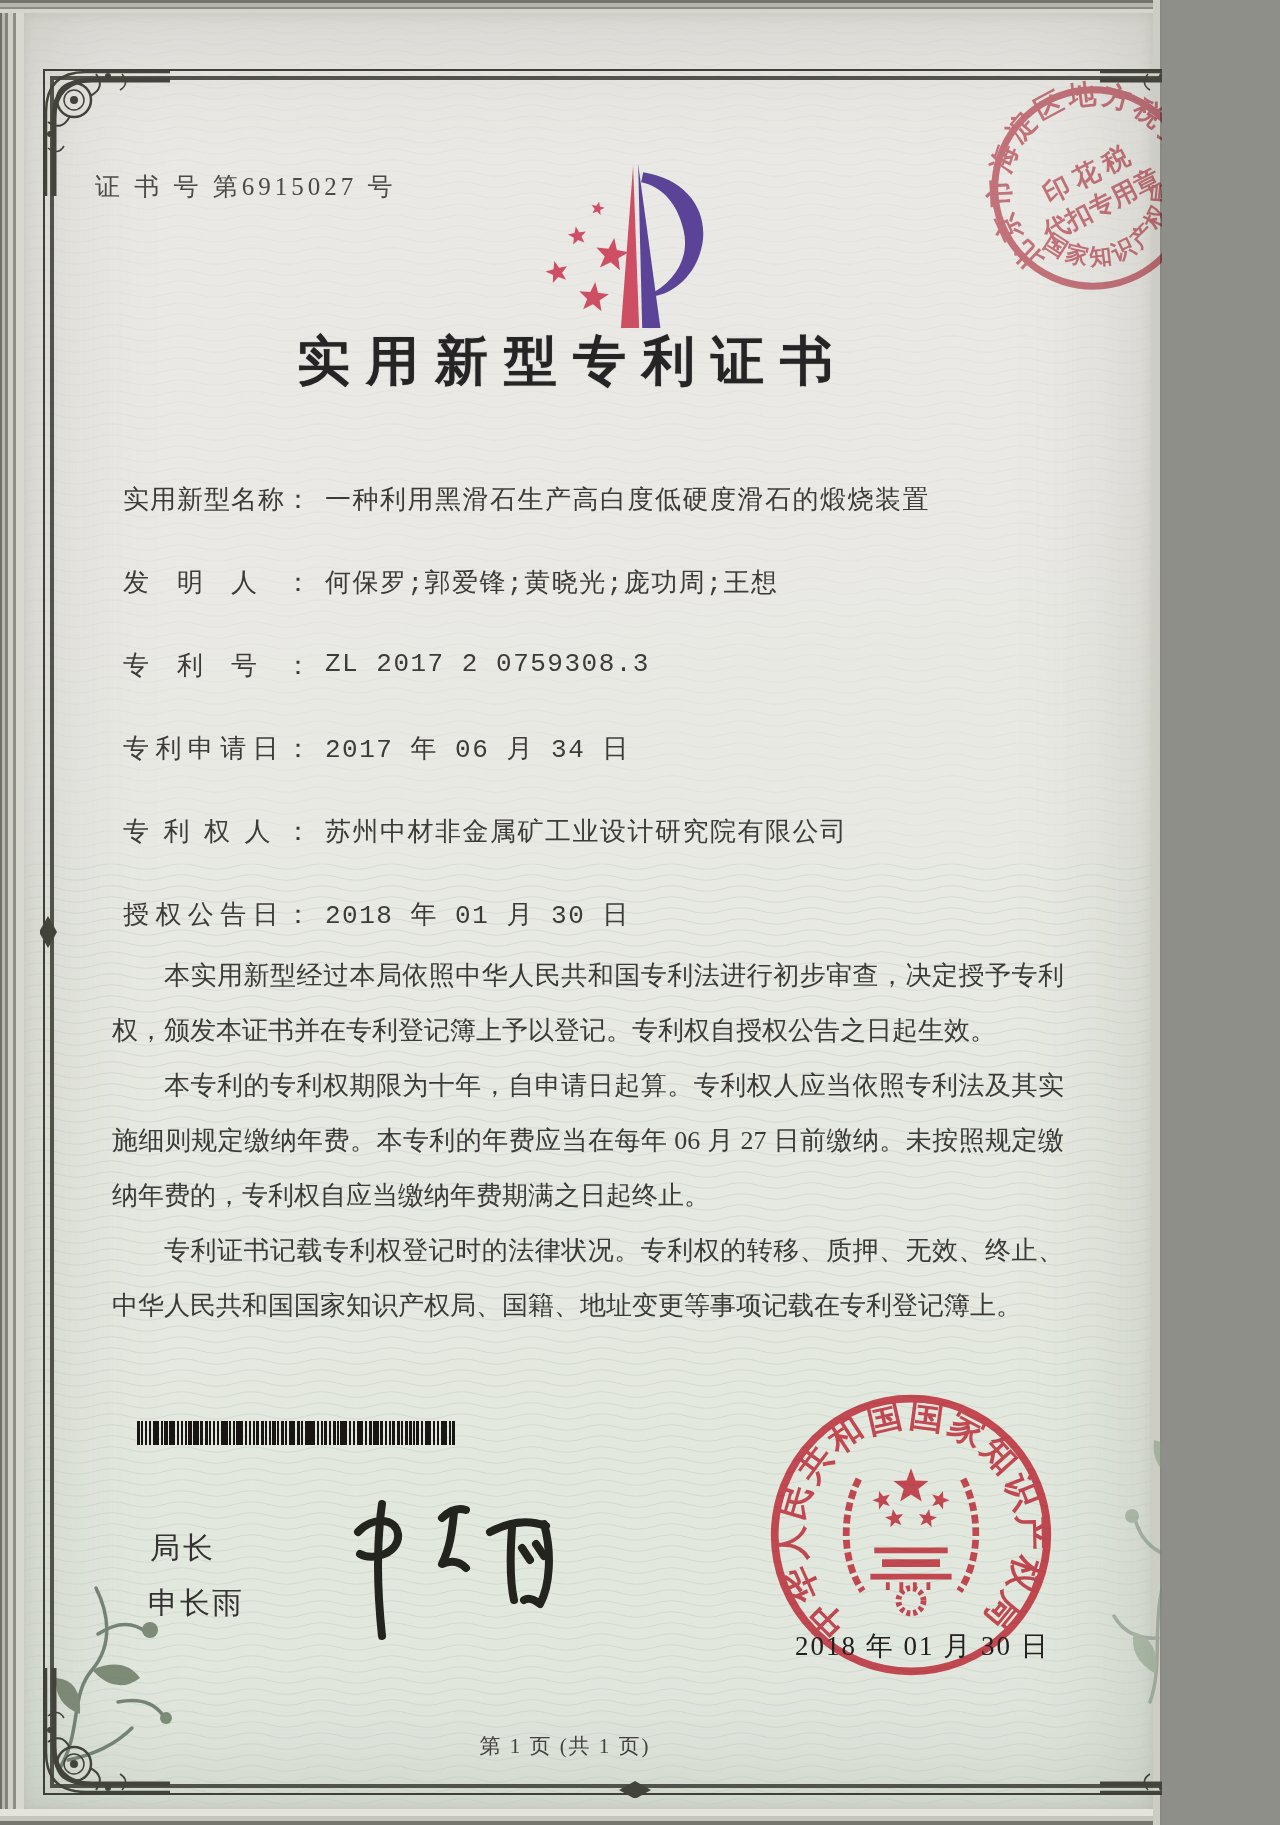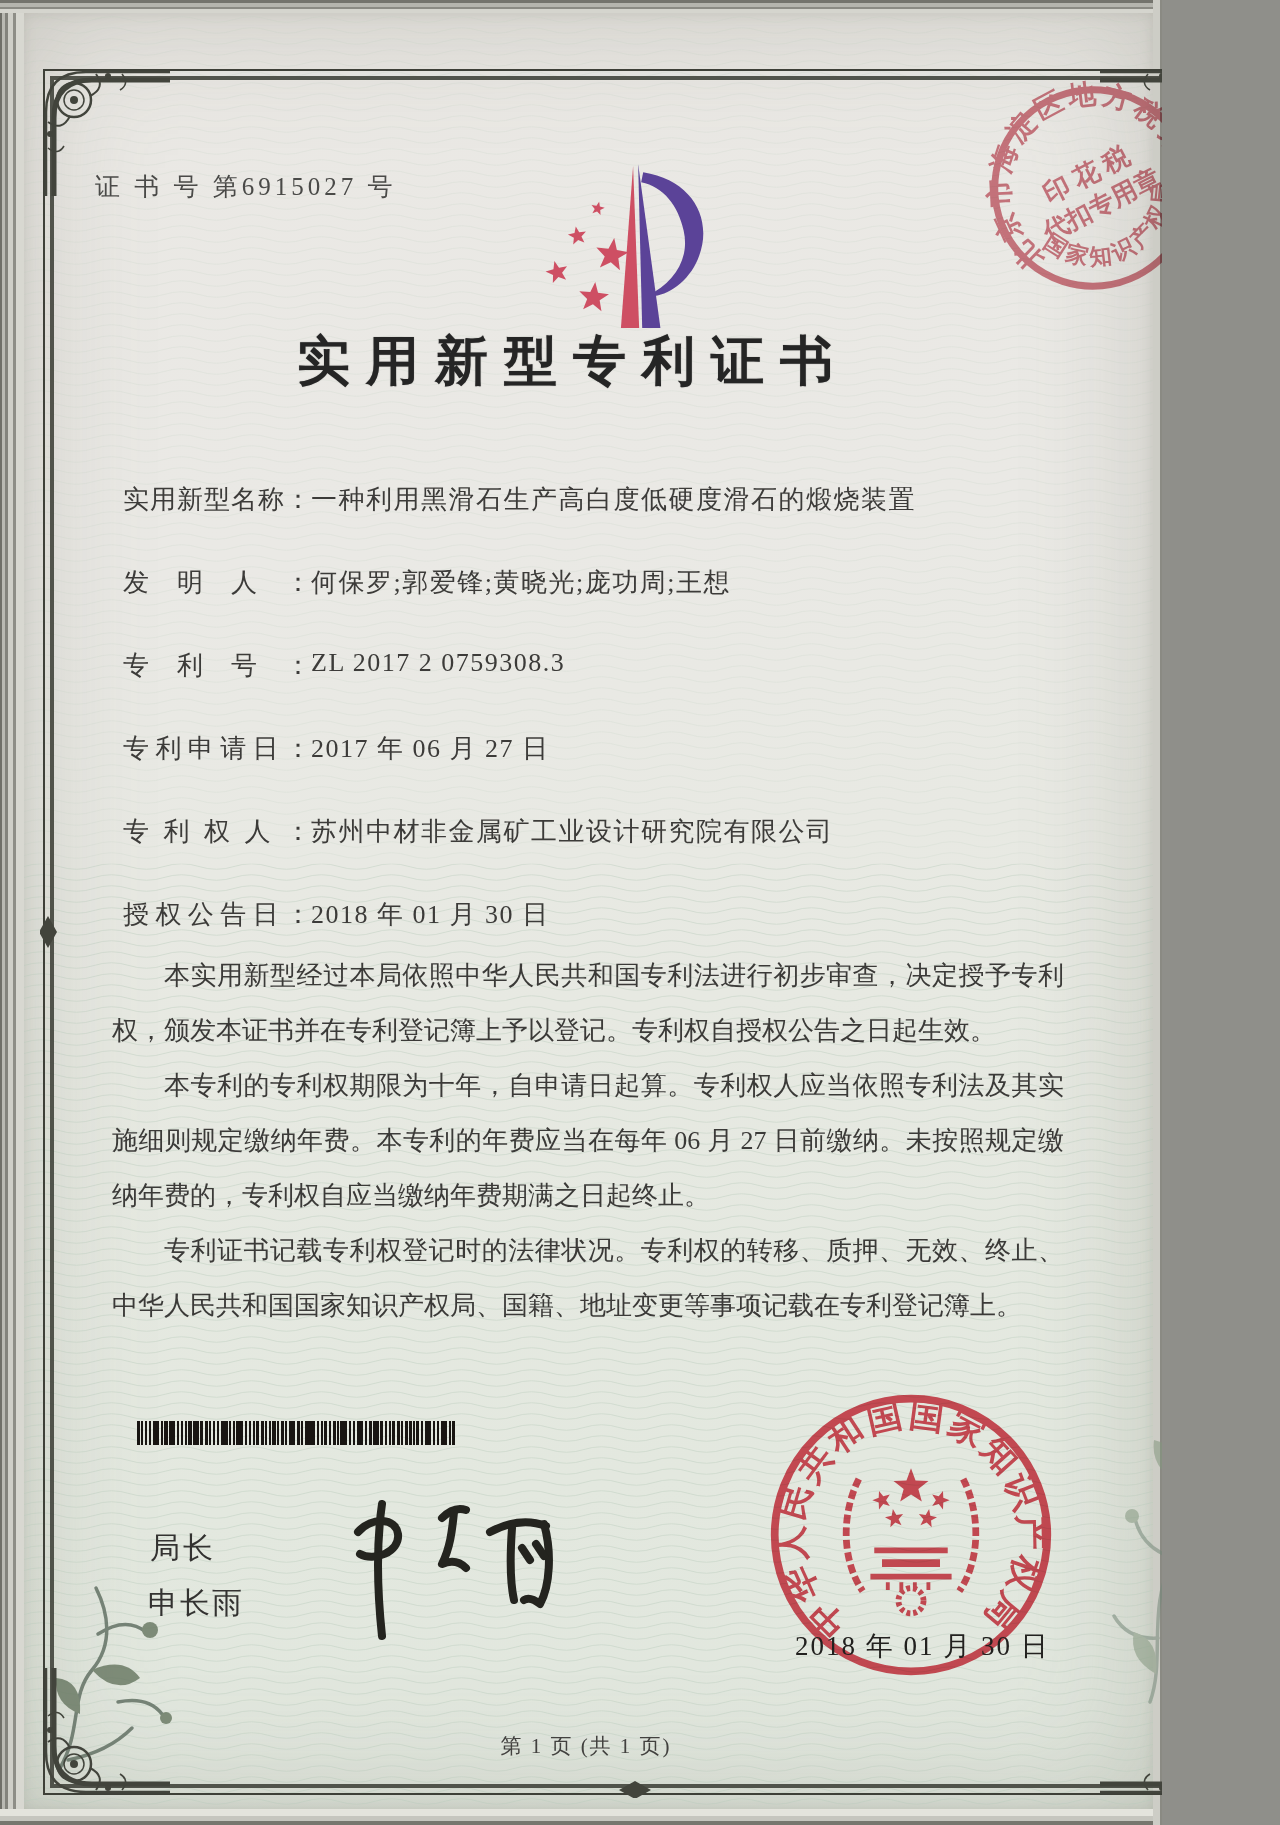--- a/index.html
+++ b/index.html
@@ -23,37 +23,37 @@
   .frame-orn{position:absolute;left:40px;top:66px;width:1190px;height:1732px;color:#42443c;}
   
   .cert-no{position:absolute;left:95px;top:170px;font-size:25px;letter-spacing:4px;color:#4a4a48;}
   .logo{position:absolute;left:540px;top:158px;width:172px;height:172px;}
   .tax-stamp{position:absolute;left:985px;top:80px;width:216px;height:216px;mix-blend-mode:multiply;opacity:.88;}
   .title{position:absolute;left:108px;top:326px;width:930px;margin:0;text-align:center;
          font-size:53px;font-weight:bold;letter-spacing:16px;color:#252525;text-shadow:0 0 1px rgba(40,40,40,.5);}
   .fields{position:absolute;left:115px;top:482px;width:940px;color:#3c3b39;}
   .frow{height:36px;margin-bottom:47px;font-size:26px;white-space:nowrap;}
   .flabel{display:inline-block;width:188px;text-align:justify;text-align-last:justify;vertical-align:top;margin-left:8px;}
-  .fvalue{letter-spacing:1.5px;}
+  .fvalue{letter-spacing:1.5px;margin-left:14px;font-family:Liberation Mono, monospace;}
   .paras{position:absolute;left:112px;top:948px;width:952px;font-size:26px;line-height:55px;
          text-align:justify;color:#3b3a38;}
   .paras p{margin:0;text-indent:2em;}
   .barcode{position:absolute;left:137px;top:1421px;width:318px;height:24px;
     background:
       repeating-linear-gradient(90deg,#181512 0 2px,transparent 2px 4px),
       repeating-linear-gradient(90deg,#181512 0 1px,transparent 1px 9px),
       repeating-linear-gradient(90deg,#181512 0 3px,transparent 3px 17px),
       repeating-linear-gradient(90deg,#181512 0 2px,transparent 2px 29px);}
   .officer-title{position:absolute;left:150px;top:1528px;font-size:30px;letter-spacing:3px;color:#333231;}
   .officer-name{position:absolute;left:148px;top:1583px;font-size:30px;letter-spacing:2px;color:#333231;font-family:Liberation Serif, serif;}
   .signature{position:absolute;left:338px;top:1486px;width:250px;height:160px;}
   .seal{position:absolute;left:766px;top:1390px;width:290px;height:290px;mix-blend-mode:multiply;opacity:.93;}
   .seal-date{position:absolute;left:795px;top:1628px;font-size:27px;letter-spacing:2px;color:#22211f;}
   .footer{position:absolute;left:0;top:1732px;width:1130px;text-align:center;font-size:21px;
-          letter-spacing:2px;color:#42413f;margin-left:21px;}
+          letter-spacing:2px;color:#42413f;}
   .floral-bl{position:absolute;left:48px;top:1572px;width:165px;height:200px;opacity:.8;}
   .floral-br{position:absolute;left:1062px;top:1388px;width:160px;height:320px;opacity:.55;}
   .stamp-txt{font-family:"Liberation Serif","DejaVu Serif",serif;font-weight:bold;}
 </style>
 </head>
 <body>
 
 <svg width="0" height="0" style="position:absolute" aria-hidden="true">
   <defs>
     <path id="star5" d="M0,-10 L2.47,-3.4 L9.51,-3.09 L4.0,1.3 L5.88,8.09 L0,4.2 L-5.88,8.09 L-4.0,1.3 L-9.51,-3.09 L-2.47,-3.4 Z"></path>
@@ -174,21 +174,21 @@
     <div class="frow">
       <span class="flabel">实用新型名称：</span><span class="fvalue">一种利用黑滑石生产高白度低硬度滑石的煅烧装置</span>
     </div>
     <div class="frow">
       <span class="flabel">发明人：</span><span class="fvalue">何保罗;郭爱锋;黄晓光;庞功周;王想</span>
     </div>
     <div class="frow">
       <span class="flabel">专利号：</span><span class="fvalue">ZL 2017 2 0759308.3</span>
     </div>
     <div class="frow">
-      <span class="flabel">专利申请日：</span><span class="fvalue">2017 年 06 月 27 日</span>
+      <span class="flabel">专利申请日：</span><span class="fvalue">2017 年 06 月 34 日</span>
     </div>
     <div class="frow">
       <span class="flabel">专利权人：</span><span class="fvalue">苏州中材非金属矿工业设计研究院有限公司</span>
     </div>
     <div class="frow">
       <span class="flabel">授权公告日：</span><span class="fvalue">2018 年 01 月 30 日</span>
     </div>
   </div>
 
   <div class="paras">

